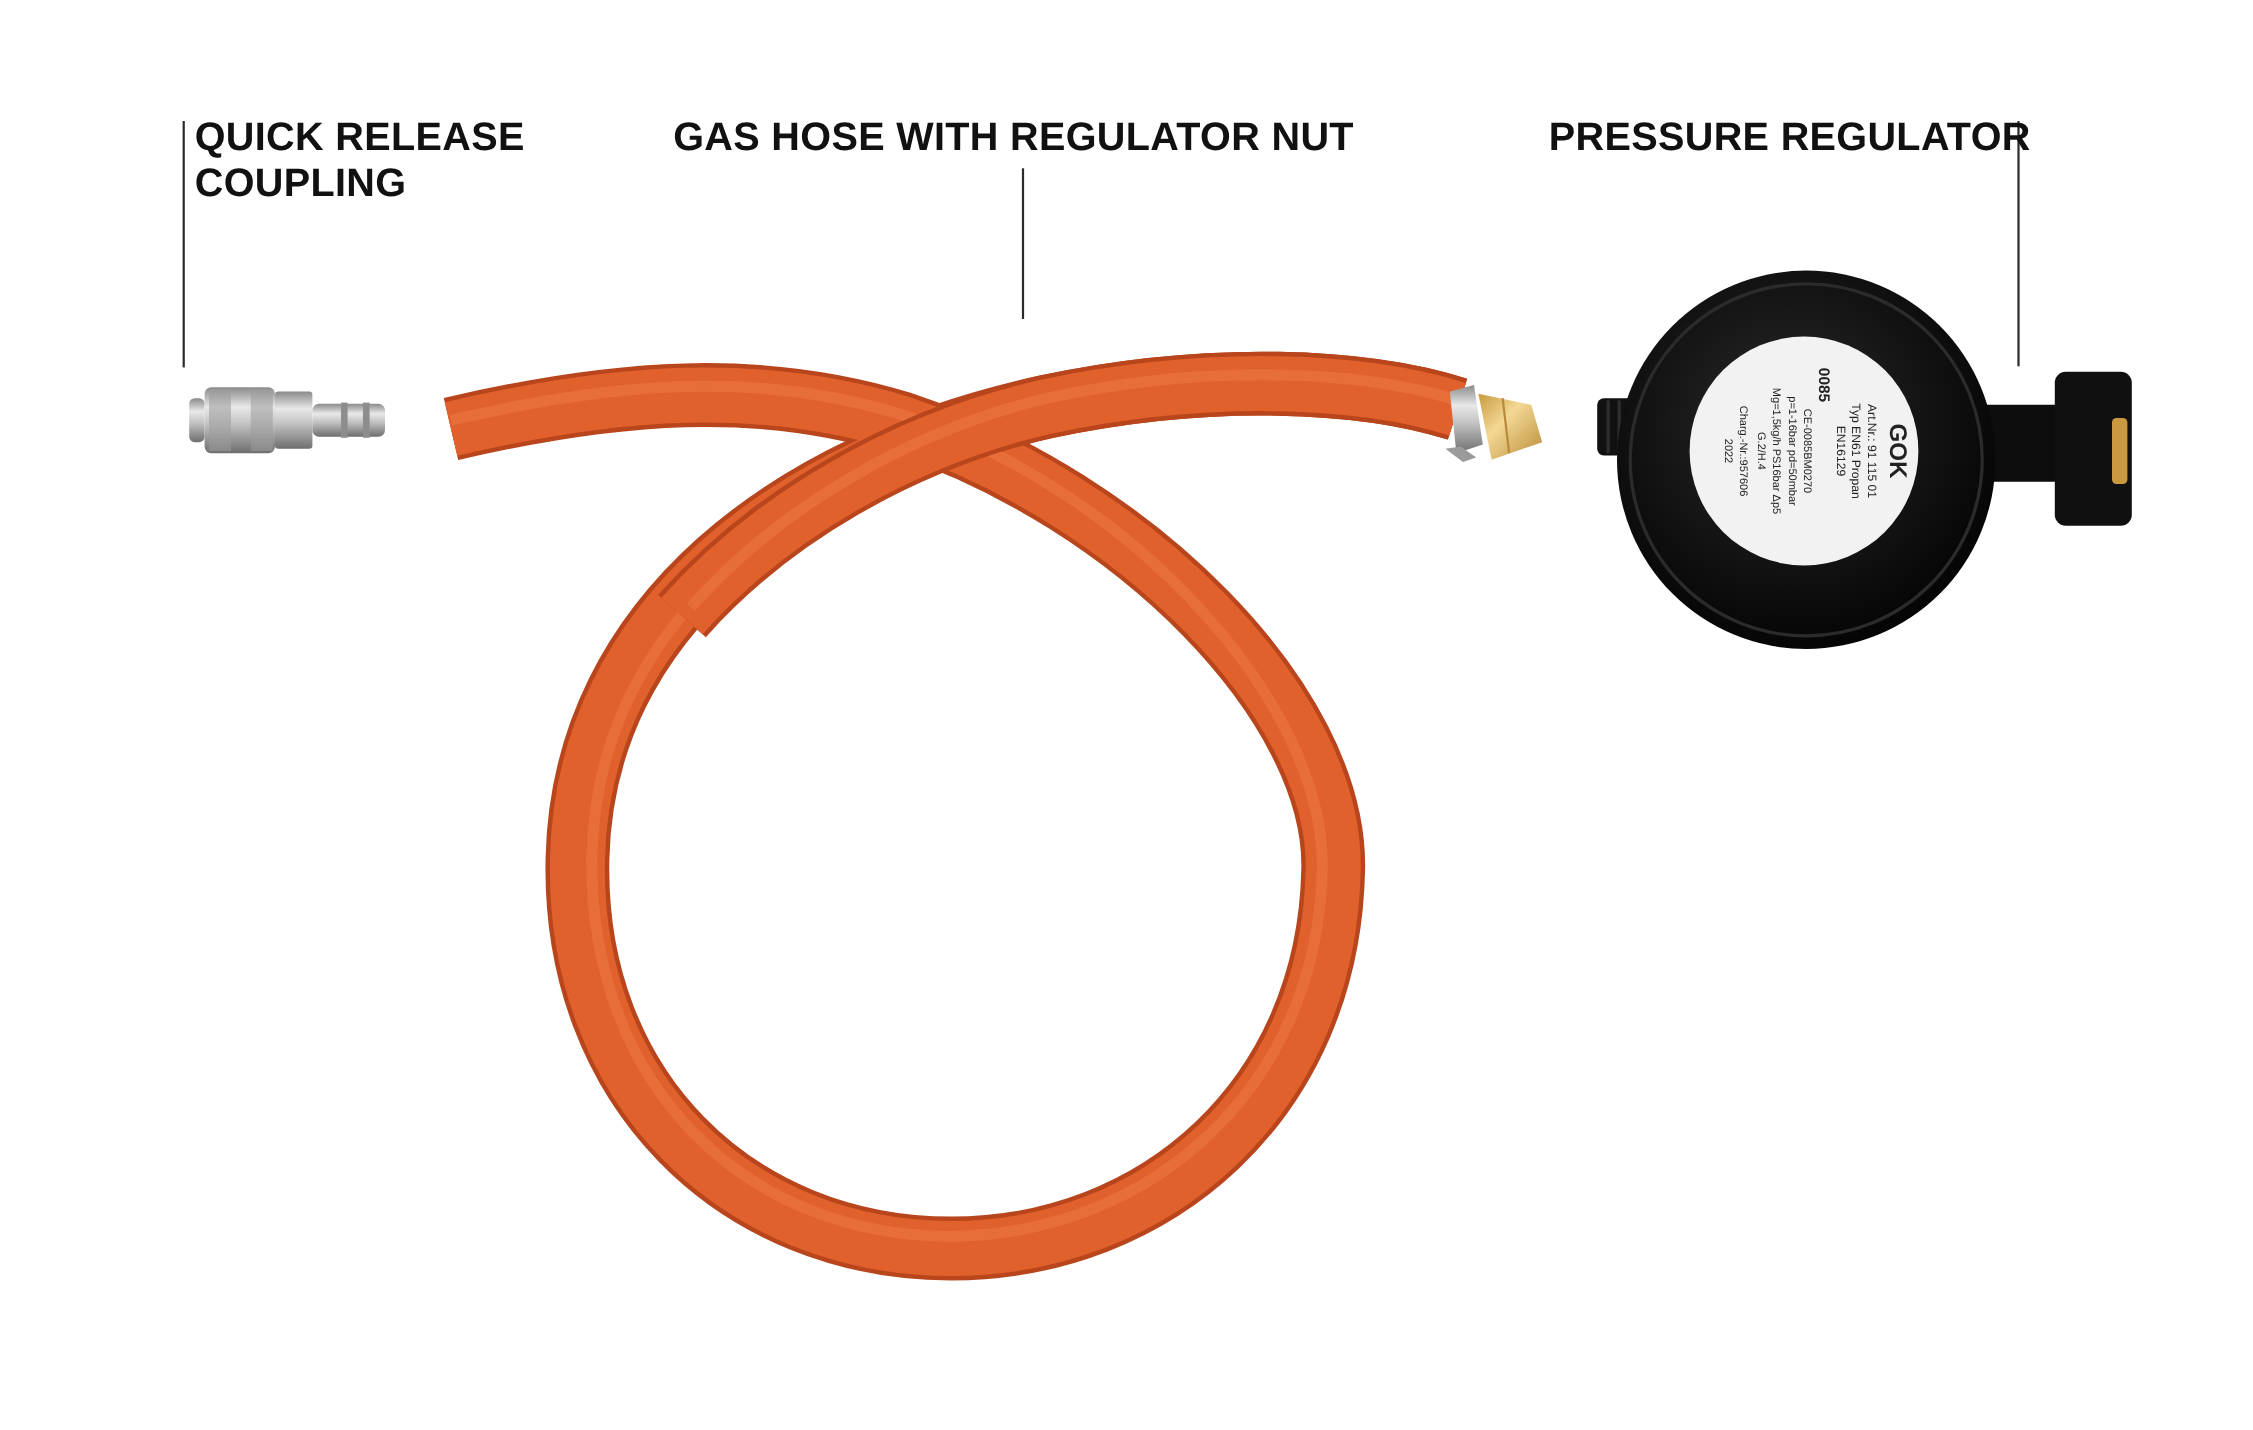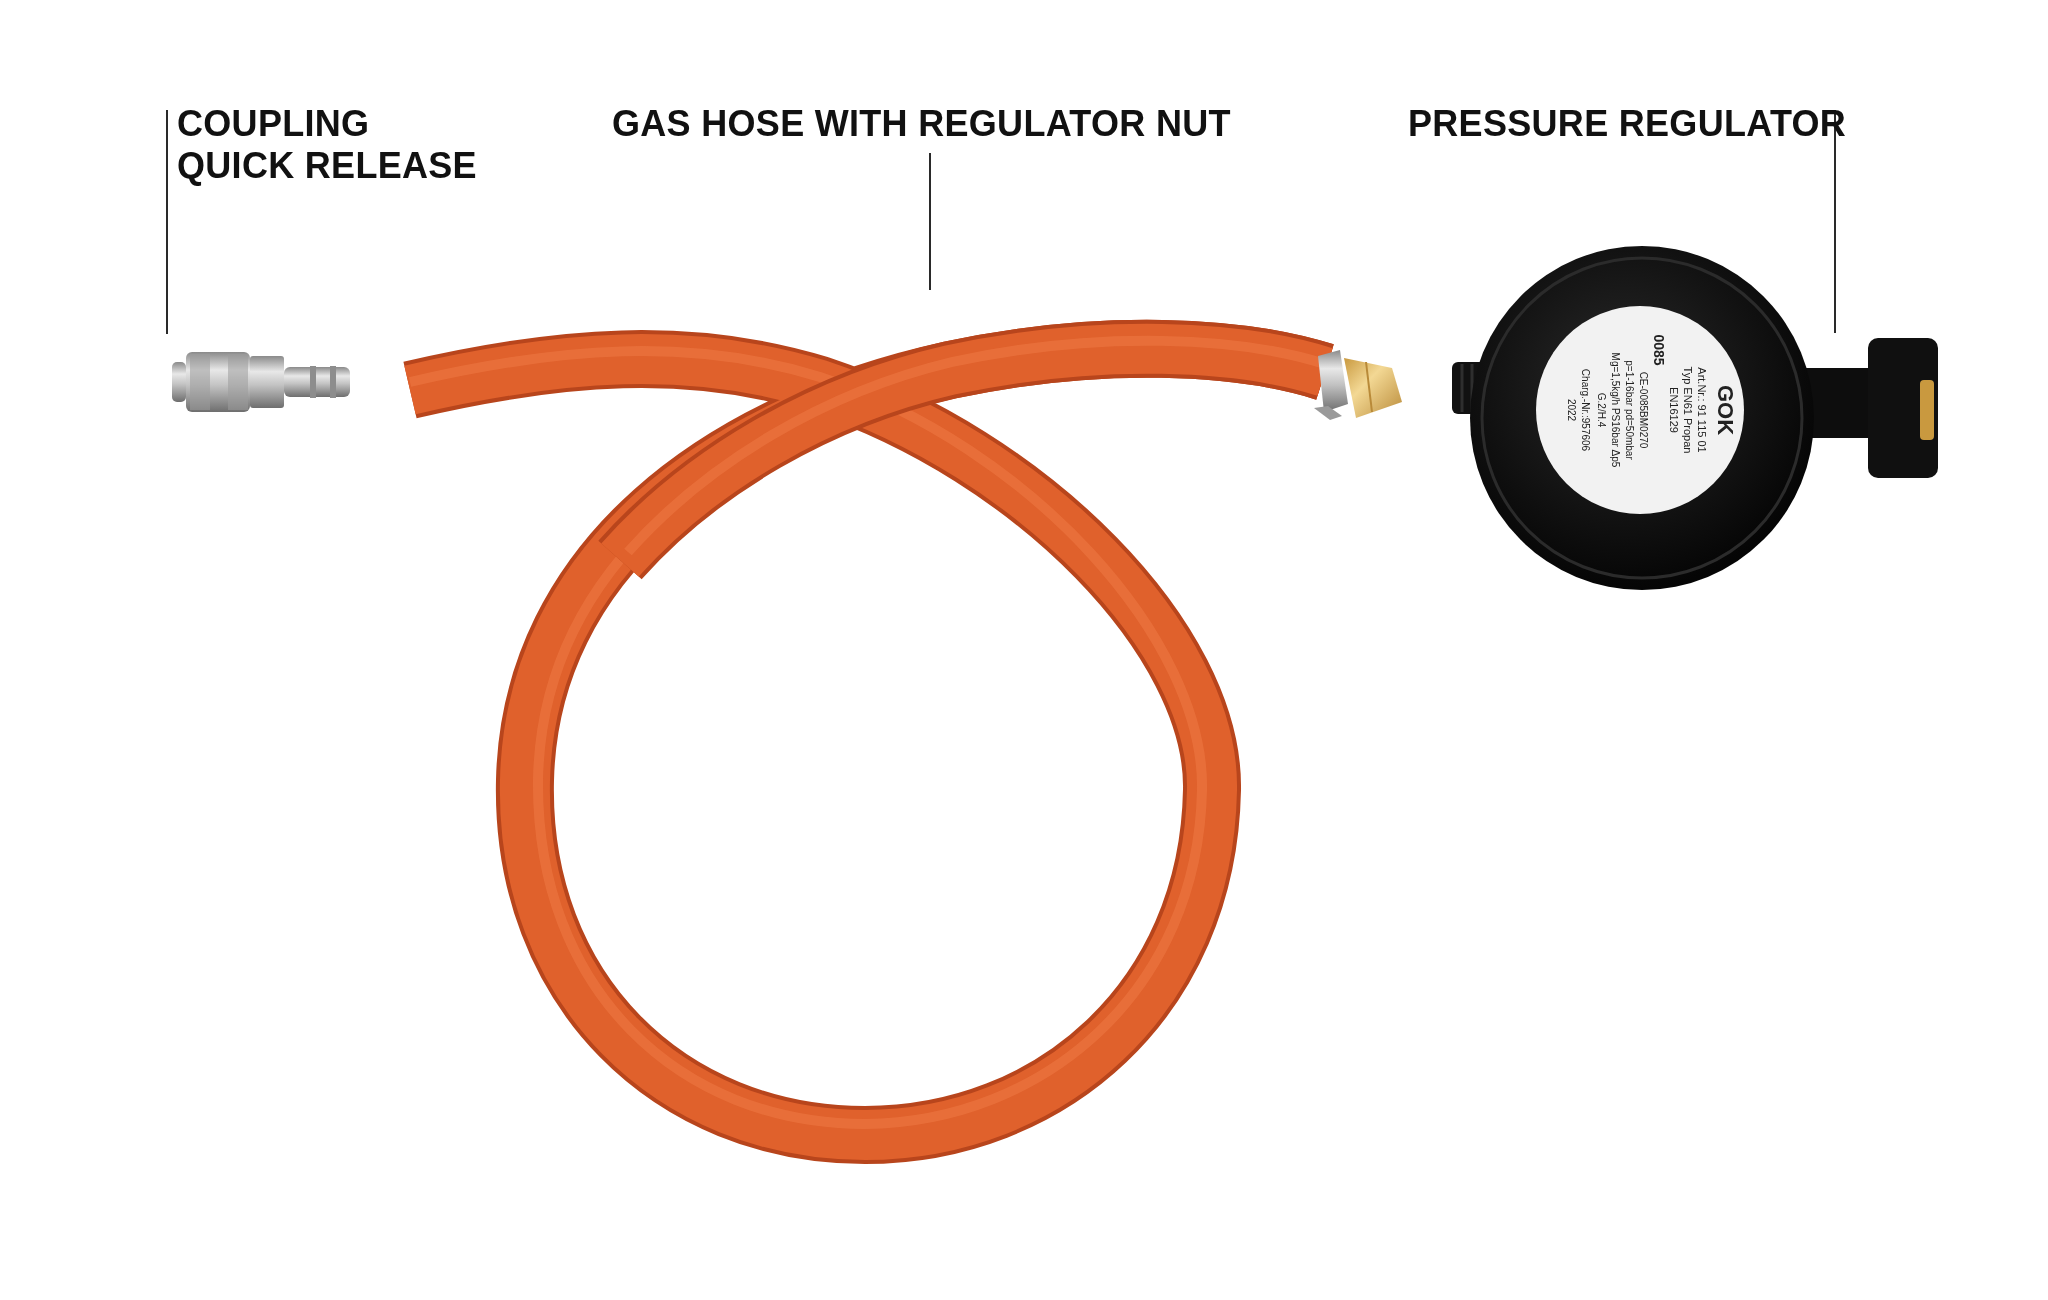--- a/index.html
+++ b/index.html
@@ -9,22 +9,22 @@
   svg.scene { position: absolute; left: 0; top: 0; }
 </style>
 </head>
 <body>
 
 <div class="leader" style="left:166px; top:110px; height:224px;"></div>
 <div class="leader" style="left:929px; top:153px; height:137px;"></div>
 <div class="leader" style="left:1834px; top:110px; height:223px;"></div>
 
 <div class="label" style="left:177px; top:103px;">
+  <div>QUICK RELEASE</div>
   <div>COUPLING</div>
-  <div>QUICK RELEASE</div>
 </div>
 <div class="label" style="left:612px; top:103px;">GAS HOSE WITH REGULATOR NUT</div>
 <div class="label" style="left:1408px; top:103px;">PRESSURE REGULATOR</div>
 
 <svg class="scene" width="2048" height="1300" viewBox="0 0 2048 1300">
   <defs>
     <linearGradient id="steelGrad" x1="0" y1="0" x2="0" y2="1">
       <stop offset="0" stop-color="#8a8a8a"></stop>
       <stop offset="0.3" stop-color="#e8e8e8"></stop>
       <stop offset="0.55" stop-color="#c4c4c4"></stop>

